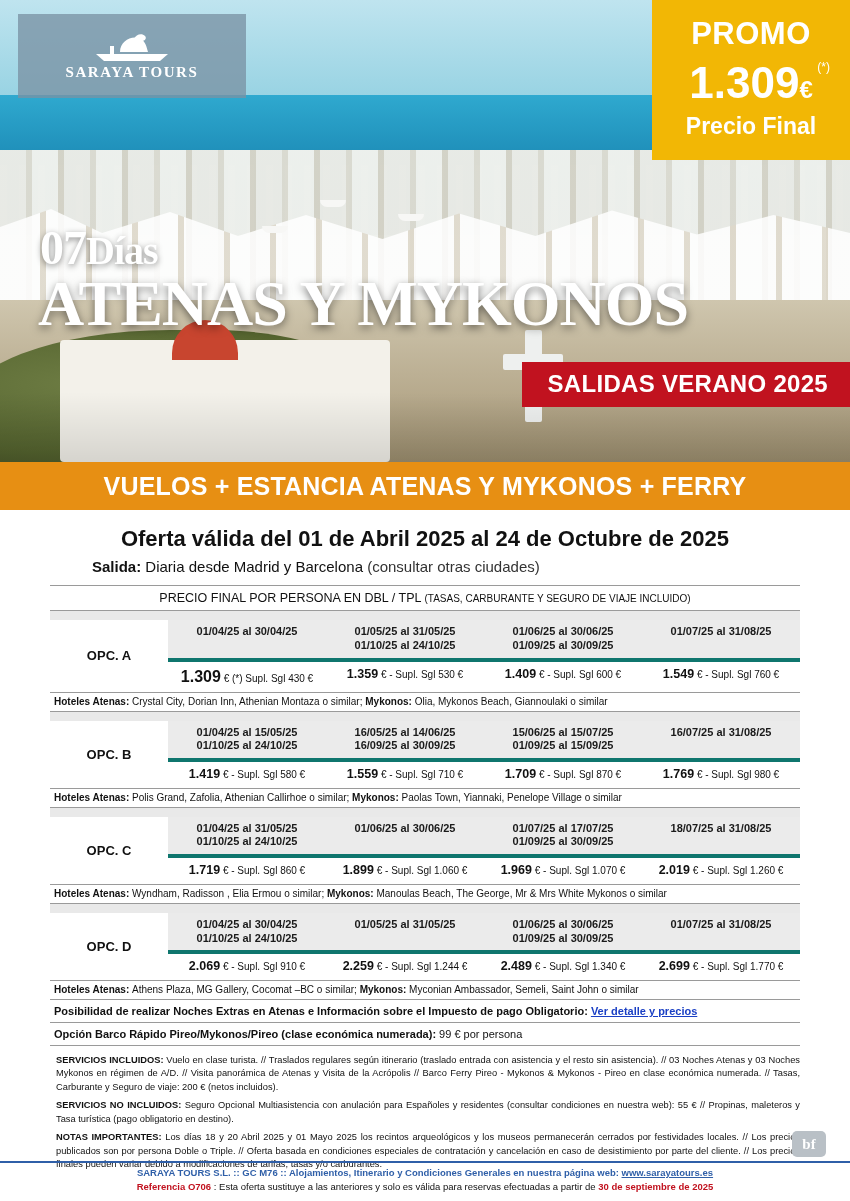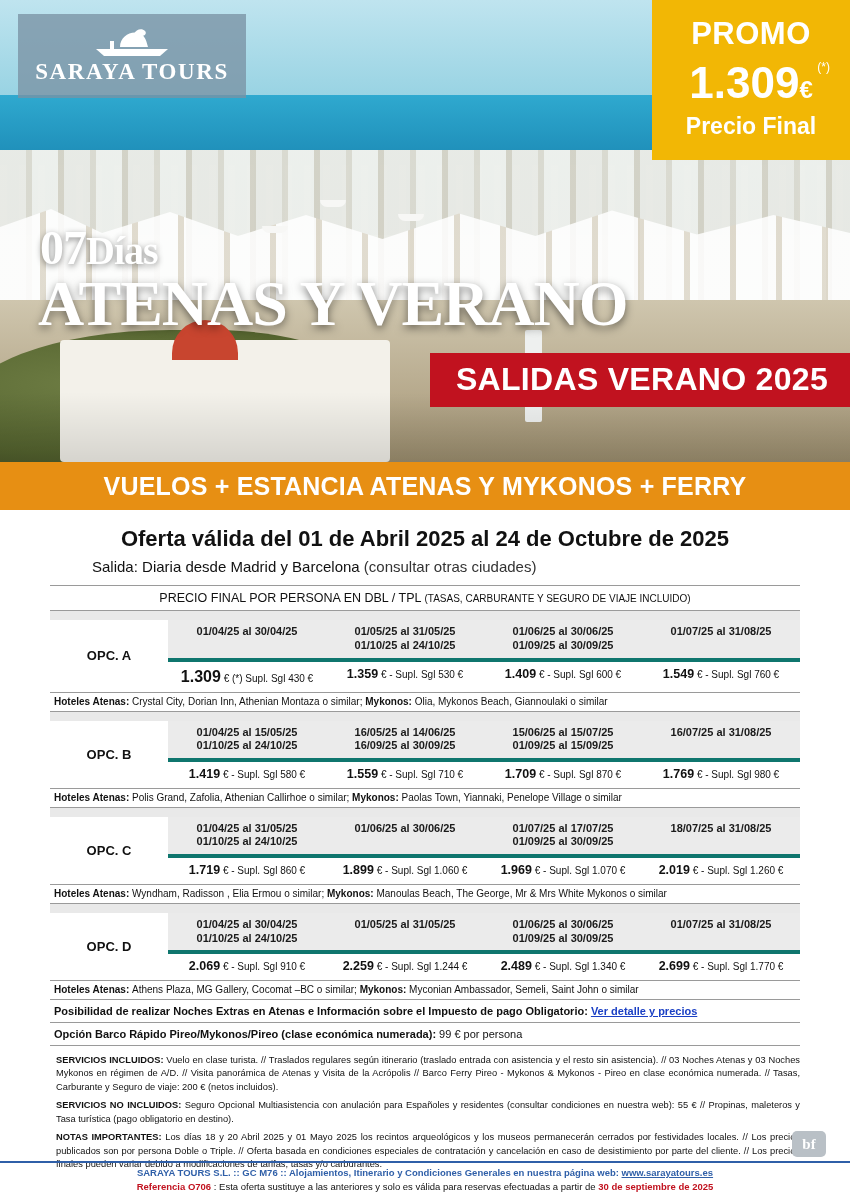--- a/index.html
+++ b/index.html
@@ -84,21 +84,21 @@
   .logo-box{
     position:absolute; left:18px; top:14px;
     width:228px; height:84px;
     background: rgba(122,146,164,.78);
     display:flex; flex-direction:column; align-items:center; justify-content:center;
     gap:2px;
   }
   .logo-mark{ width:84px;height:30px; position:relative; }
   .logo-mark svg{ display:block; }
   .logo-text{
-    color:#fff; font-size:23px; font-weight:bold; letter-spacing:1.6px;
+    color:#fff; font-size:15px; font-weight:bold; letter-spacing:1.6px;
     font-family:"Liberation Serif", serif;
   }
 
   .promo{
     position:absolute; right:0; top:0;
     width:198px; height:160px;
     background:#f2b705;
     color:#fff;
     text-align:center;
     padding-top:18px;
@@ -123,21 +123,21 @@
     color:#fff; font-size:64px; font-weight:bold;
     font-family:"Liberation Serif", serif;
     text-shadow: 0 3px 8px rgba(0,0,0,.5);
     letter-spacing:-1px;
     line-height:1;
   }
 
   .salidas{
     position:absolute; right:0; bottom:55px;
     background:#c1121f; color:#fff;
-    font-size:32px; font-weight:bold;
+    font-size:24px; font-weight:bold;
     padding:8px 22px 9px 26px;
     letter-spacing:.3px;
   }
 
   
   .orange-bar{
     width:850px; height:48px;
     background:#e78f13;
     color:#fff;
     display:flex; align-items:center; justify-content:center;
@@ -150,21 +150,21 @@
     text-align:center;
     font-size:22px; font-weight:bold;
     color:#111;
     padding:16px 0 6px;
   }
   .salida-line{
     font-size:15px;
     padding-left:92px;
     padding-bottom:10px;
   }
-  .salida-line b{ font-weight:normal; }
+  .salida-line b{ font-weight:bold; }
   .salida-line .muted{ color:#333; }
 
   
   .table-wrap{ padding:0 50px; }
   .price-head{
     border-top:1px solid #9a9a9a;
     border-bottom:1px solid #9a9a9a;
     text-align:center;
     padding:5px 0;
     font-size:12.5px;
@@ -284,21 +284,21 @@
     <div class="promo-ast">(*)</div>
     <div class="promo-price">
       <span>1.309</span><span class="cur">€</span>
     </div>
     <div class="promo-final">Precio Final</div>
   </div>
 
   <div class="hero-days">
     <span>07</span><span class="small">Días</span>
   </div>
-  <div class="hero-title">ATENAS Y VERANO</div>
+  <div class="hero-title">ATENAS Y MYKONOS</div>
 
   <div class="salidas">SALIDAS VERANO 2025</div>
 </div>
 
 <div class="orange-bar">VUELOS + ESTANCIA ATENAS Y MYKONOS + FERRY</div>
 
 <div class="offer">Oferta válida del 01 de Abril 2025 al 24 de Octubre de 2025</div>
 <div class="salida-line">
   <b>Salida:</b>
   <span>Diaria desde Madrid y Barcelona</span>

